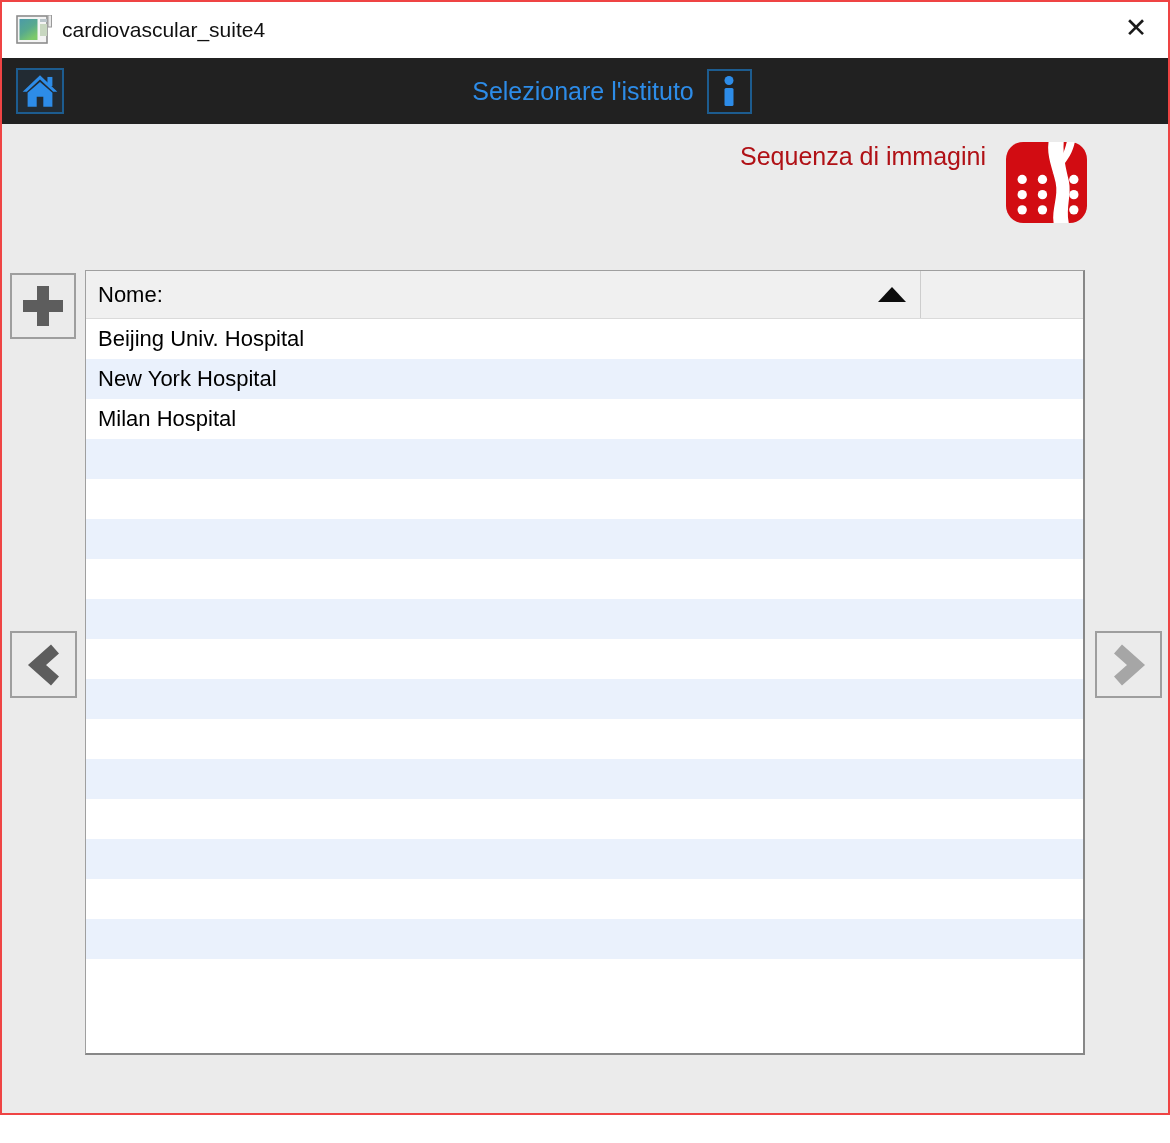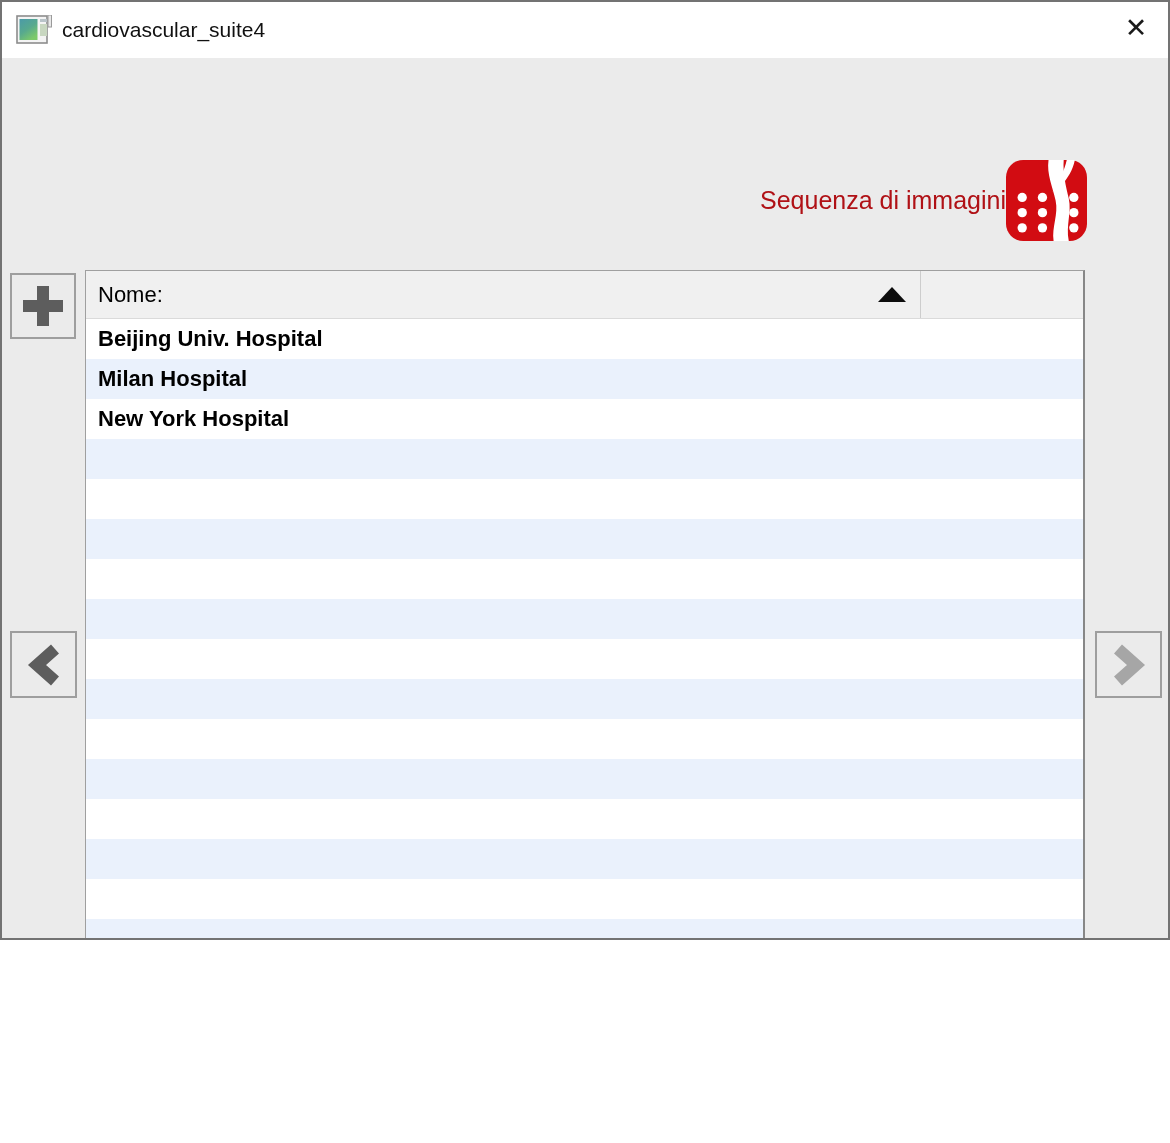--- a/index.html
+++ b/index.html
@@ -13,22 +13,22 @@
     --table-border:#9f9f9f;
     --btn-border:#9e9e9e;
     --glyph-gray:#5d5d5d;
     --glyph-gray-disabled:#a6a6a6;
   }
   *{margin:0;padding:0;box-sizing:border-box;}
   html,body{background:#fff;}
   body{font-family:"Liberation Sans","DejaVu Sans",sans-serif;}
 
   .window{
-    position:relative;width:1170px;height:940px;
-    border:2px solid #737373;background:var(--page-bg);overflow:hidden;
+    position:relative;width:1170px;height:1115px;
+    border:2px solid #ef4444;background:var(--page-bg);overflow:hidden;
   }
 
   
   .titlebar{
     position:absolute;left:0;top:0;width:100%;height:56px;background:#ffffff;
     display:flex;align-items:center;
   }
   .app-icon{margin-left:14px;width:36px;height:30px;display:block;}
   .titlebar-title{margin-left:10px;font-size:21px;color:#111;}
   .close-btn{
@@ -52,22 +52,22 @@
     transform:translateX(27px);
   }
   .appbar-title{font-size:25px;color:var(--accent-blue);}
   .info-btn{
     width:45px;height:45px;background:transparent;border:2px solid var(--accent-blue-border);
     display:flex;align-items:center;justify-content:center;cursor:pointer;padding:0;
   }
 
   
   .seq-group{
-    position:absolute;top:157px;right:81px;height:82px;
-    display:flex;align-items:center;
+    position:absolute;top:140px;right:81px;height:82px;
+    display:flex;gap:20px;
   }
   .seq-label{font-size:25px;color:var(--red-text);}
   .seq-icon{width:81px;height:81px;display:block;}
 
   .plus-btn{
     position:absolute;left:8px;top:271px;width:66px;height:66px;
     background:var(--page-bg);border:2px solid var(--btn-border);
     display:flex;align-items:center;justify-content:center;cursor:pointer;padding:0;
   }
 
@@ -95,21 +95,21 @@
     padding:0 10px 0 12px;border-right:1px solid #cdcdcd;font-size:22px;color:#000;
   }
   .th-extra{flex:1;}
   .sort-asc{
     width:0;height:0;border-left:14px solid transparent;border-right:14px solid transparent;
     border-bottom:15px solid #0d0d0d;margin-right:4px;
   }
   .tbody{flex:1;overflow:hidden;}
   .trow{
     height:40px;line-height:40px;padding-left:12px;font-size:22px;color:#000;
-    background:#ffffff;white-space:nowrap;cursor:default;font-weight:bold;
+    background:#ffffff;white-space:nowrap;cursor:default;
   }
   .trow:nth-child(even){background:var(--row-alt);}
 </style>
 </head>
 <body>
 
 <div class="window">
 
   <div class="titlebar">
     <svg class="app-icon" viewBox="0 0 36 30">
@@ -125,20 +125,40 @@
       <rect x="24" y="4" width="7" height="3" fill="#b9c4c9"></rect>
       <rect x="24" y="9" width="7" height="12" fill="#c8d7c0"></rect>
       <rect x="32" y="0" width="3.5" height="12" fill="#e8e8e8" stroke="#9a9a9a" stroke-width="1"></rect>
     </svg>
     <span class="titlebar-title">cardiovascular_suite4</span>
     <button class="close-btn">
         <span>✕</span>
       </button>
   </div>
 
+  <div class="appbar">
+    <button class="home-btn">
+      <svg width="40" height="38" viewBox="0 0 48 46">
+        <g fill="var(--accent-blue)">
+          <polygon points="24,4 45,24 40,24 24,9 8,24 3,24"></polygon>
+          <rect x="33" y="6" width="6" height="11"></rect>
+          <path d="M9 25 L24 12 L39 25 L39 42 L28 42 L28 30 L20 30 L20 42 L9 42 Z"></path>
+        </g>
+      </svg>
+    </button>
+    <div class="appbar-center">
+      <span class="appbar-title">Selezionare l'istituto</span>
+      <button class="info-btn">
+        <svg width="12" height="30" viewBox="0 0 12 30">
+          <circle cx="6" cy="4.5" r="4.5" fill="var(--accent-blue)"></circle>
+          <rect x="1.5" y="12" width="9" height="18" rx="1.5" fill="var(--accent-blue)"></rect>
+        </svg>
+      </button>
+    </div>
+  </div>
 
   <div class="seq-group">
     <span class="seq-label">Sequenza di immagini</span>
     <svg class="seq-icon" viewBox="0 0 80 80">
       <rect x="0" y="0" width="80" height="80" rx="17" fill="var(--red-icon)"></rect>
       <path d="M42 0 C40 14 46 26 49 40 C52 54 45 66 47 80 L62 80 C59 64 65 52 62 38 C59 26 56 12 57 0 Z" fill="#ffffff"></path>
       <path d="M68 0 C66 10 61 18 54 26 L46 31 C52 21 58 10 60 0 Z" fill="#ffffff"></path>
       <g fill="#ffffff">
         <circle cx="16" cy="37" r="4.6"></circle>
           <circle cx="16" cy="52" r="4.6"></circle>
@@ -165,22 +185,22 @@
   <div class="table">
     <div class="thead">
       <div class="th-name">
         <span>Nome:</span>
         <span class="sort-asc"></span>
       </div>
       <div class="th-extra"></div>
     </div>
     <div class="tbody" id="table-body">
         <div class="trow">Beijing Univ. Hospital</div>
+        <div class="trow">New York Hospital</div>
         <div class="trow">Milan Hospital</div>
-        <div class="trow">New York Hospital</div>
         <div class="trow"></div>
         <div class="trow"></div>
         <div class="trow"></div>
         <div class="trow"></div>
         <div class="trow"></div>
         <div class="trow"></div>
         <div class="trow"></div>
         <div class="trow"></div>
         <div class="trow"></div>
         <div class="trow"></div>

